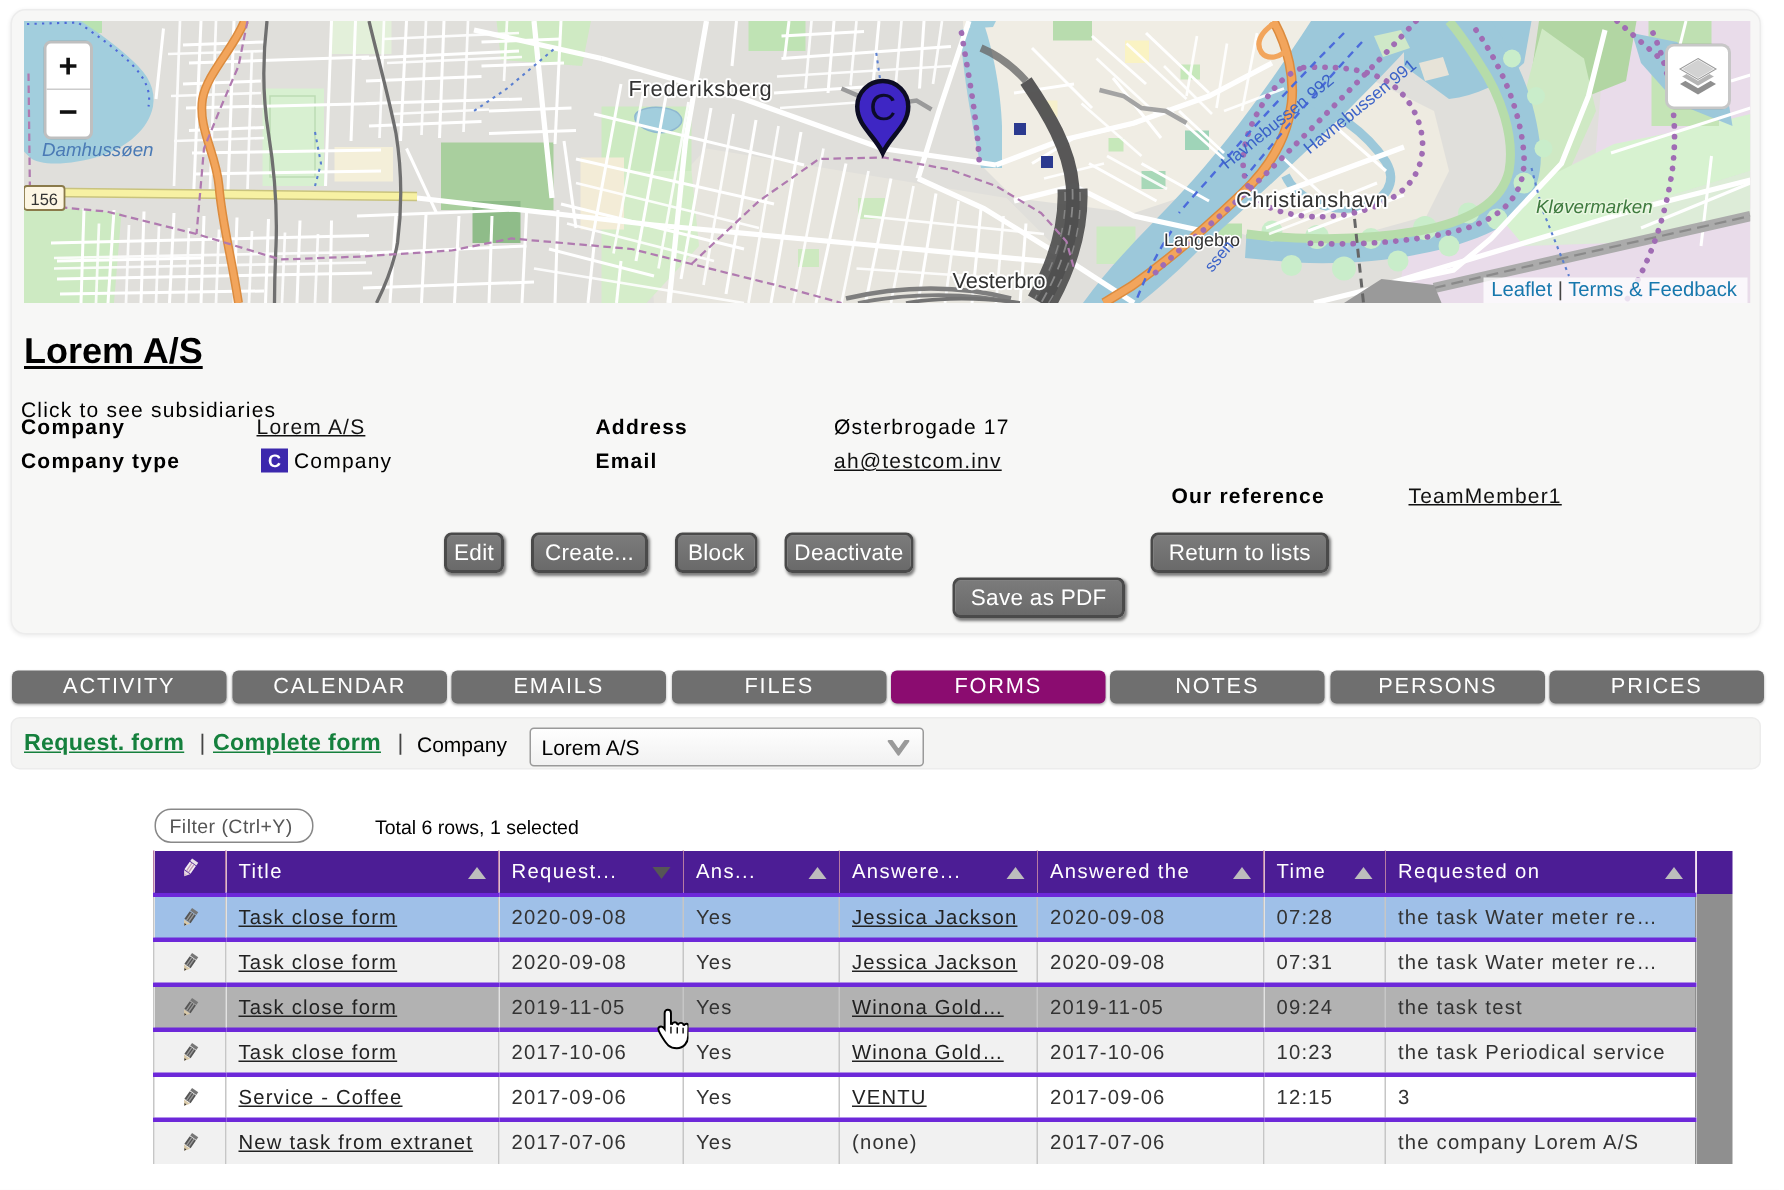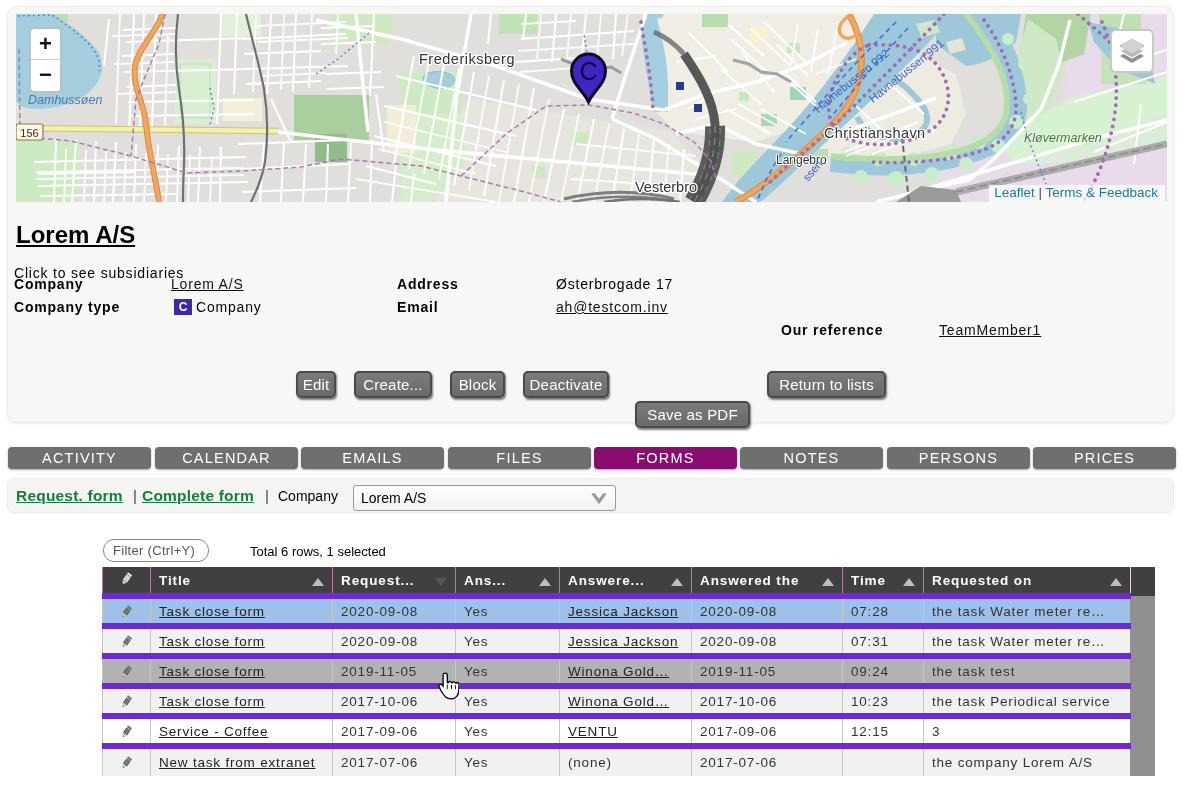--- a/index.html
+++ b/index.html
@@ -16,37 +16,37 @@
 
 #attrib { position:absolute; right:8px; top:178px; height:17px; line-height:16px; background:rgba(255,255,255,0.78); padding:0 7px 0 5px; font-size:13.5px; color:#444; }
 #attrib a { color:#1778ad; text-decoration:none; }
 
 #h1 { position:absolute; left:8px; top:214px; font-size:24px; font-weight:bold; text-decoration:underline; color:#000; }
 .t { position:absolute; font-size:14px; letter-spacing:0.8px; color:#000; white-space:nowrap; }
 .b { font-weight:bold; }
 .lnk { text-decoration:underline; color:#111; }
 #cbadge { position:absolute; left:166px; top:292px; width:18px; height:16px; background:#3c28ad; color:#fff; font-size:12px; font-weight:bold; text-align:center; line-height:16px; }
 
-.btn { position:absolute; top:364px; height:27px; background:linear-gradient(#7b7b7b,#6a6a6a); border:2px solid #4a4a4a; border-radius:5px; color:#fff; font-size:15px; letter-spacing:0.2px; line-height:23px; text-align:center; box-shadow:1px 1.5px 2px rgba(0,0,0,0.5); }
+.btn { position:absolute; top:348px; height:27px; background:linear-gradient(#7b7b7b,#6a6a6a); border:2px solid #4a4a4a; border-radius:5px; color:#fff; font-size:15px; letter-spacing:0.2px; line-height:23px; text-align:center; box-shadow:1px 1.5px 2px rgba(0,0,0,0.5); }
 
 .tab { position:absolute; top:447px; width:143px; height:22px; background:#6f6f6f; border-radius:4px; color:#fff; font-size:14.5px; line-height:22px; text-align:center; letter-spacing:1.2px; box-shadow:0 1px 2px rgba(0,0,0,0.35); }
 .tab.act { background:#8b0c70; }
 
 #subbar { position:absolute; left:7px; top:478px; width:1167px; height:35px; background:#f4f4f3; border:1px solid #ececec; border-radius:6px; }
 #subbar .bluelnk { position:absolute; font-size:15.5px; letter-spacing:0.2px; font-weight:bold; color:#15803d; text-decoration:underline; white-space:nowrap; }
 #subbar .sep { position:absolute; font-size:15px; color:#444; }
 #seltxt { position:absolute; left:270px; top:9px; font-size:14px; color:#000; }
 #selbox { position:absolute; left:345px; top:6px; width:263px; height:26px; background:linear-gradient(#fefefe,#f1f1f1); border:1px solid #9a9a9a; border-radius:3px; font-size:14px; line-height:24px; padding-left:7px; color:#000; }
 
 #filter { position:absolute; left:103px; top:539px; width:106px; height:23px; border:1px solid #888; border-radius:11px; font-size:13px; letter-spacing:0.3px; color:#555; line-height:21px; padding-left:9px; background:#fff; }
 #total { position:absolute; left:250px; top:544px; font-size:13px; color:#000; }
 table { position:absolute; left:102px; top:567px; border-collapse:collapse; table-layout:fixed; font-size:13.5px; color:#333; }
-th { background:#404040; color:#fff; font-weight:bold; text-align:left; height:29px; padding:0 0 0 8px; border-left:1px solid #b77ba3; position:relative; letter-spacing:0.9px; }
+th { background:#4c1d95; color:#fff; font-weight:normal; text-align:left; height:29px; padding:0 0 0 8px; border-left:1px solid #b77ba3; position:relative; letter-spacing:0.9px; }
 td.pc, th.pc { text-align:center; padding:0; } td.pc svg { vertical-align:middle; } td.scroll { background:#8f8f8f !important; border-top:none; border-left:1px solid #8f8f8f; } th:last-child { border-left:1px solid #e8d0e8; }
-td { height:30px; padding:0 0 0 8px; border-left:1px solid #c6c6c6; border-top:6px solid #6d28d9; overflow:hidden; white-space:nowrap; letter-spacing:0.8px; }
+td { height:30px; padding:0 0 0 8px; border-left:1px solid #c6c6c6; border-top:3px solid #6d28d9; overflow:hidden; white-space:nowrap; letter-spacing:0.8px; }
 tr.sel td { background:#9fc0e8; }
 tr.odd td { background:#fff; }
 tr.even td { background:#f1f1f1; }
 tr.hov td { background:#b2b2b2; }
 td a, td .lk { color:#222; text-decoration:underline; }
 .arrow-up { position:absolute; right:8px; top:11px; width:0; height:0; border-left:6.5px solid transparent; border-right:6.5px solid transparent; border-bottom:8px solid #bdbdbd; }
 .arrow-dn { position:absolute; right:8px; top:11px; width:0; height:0; border-left:6.5px solid transparent; border-right:6.5px solid transparent; border-top:8px solid #565656; }
 </style>
 </head>
 <body>

